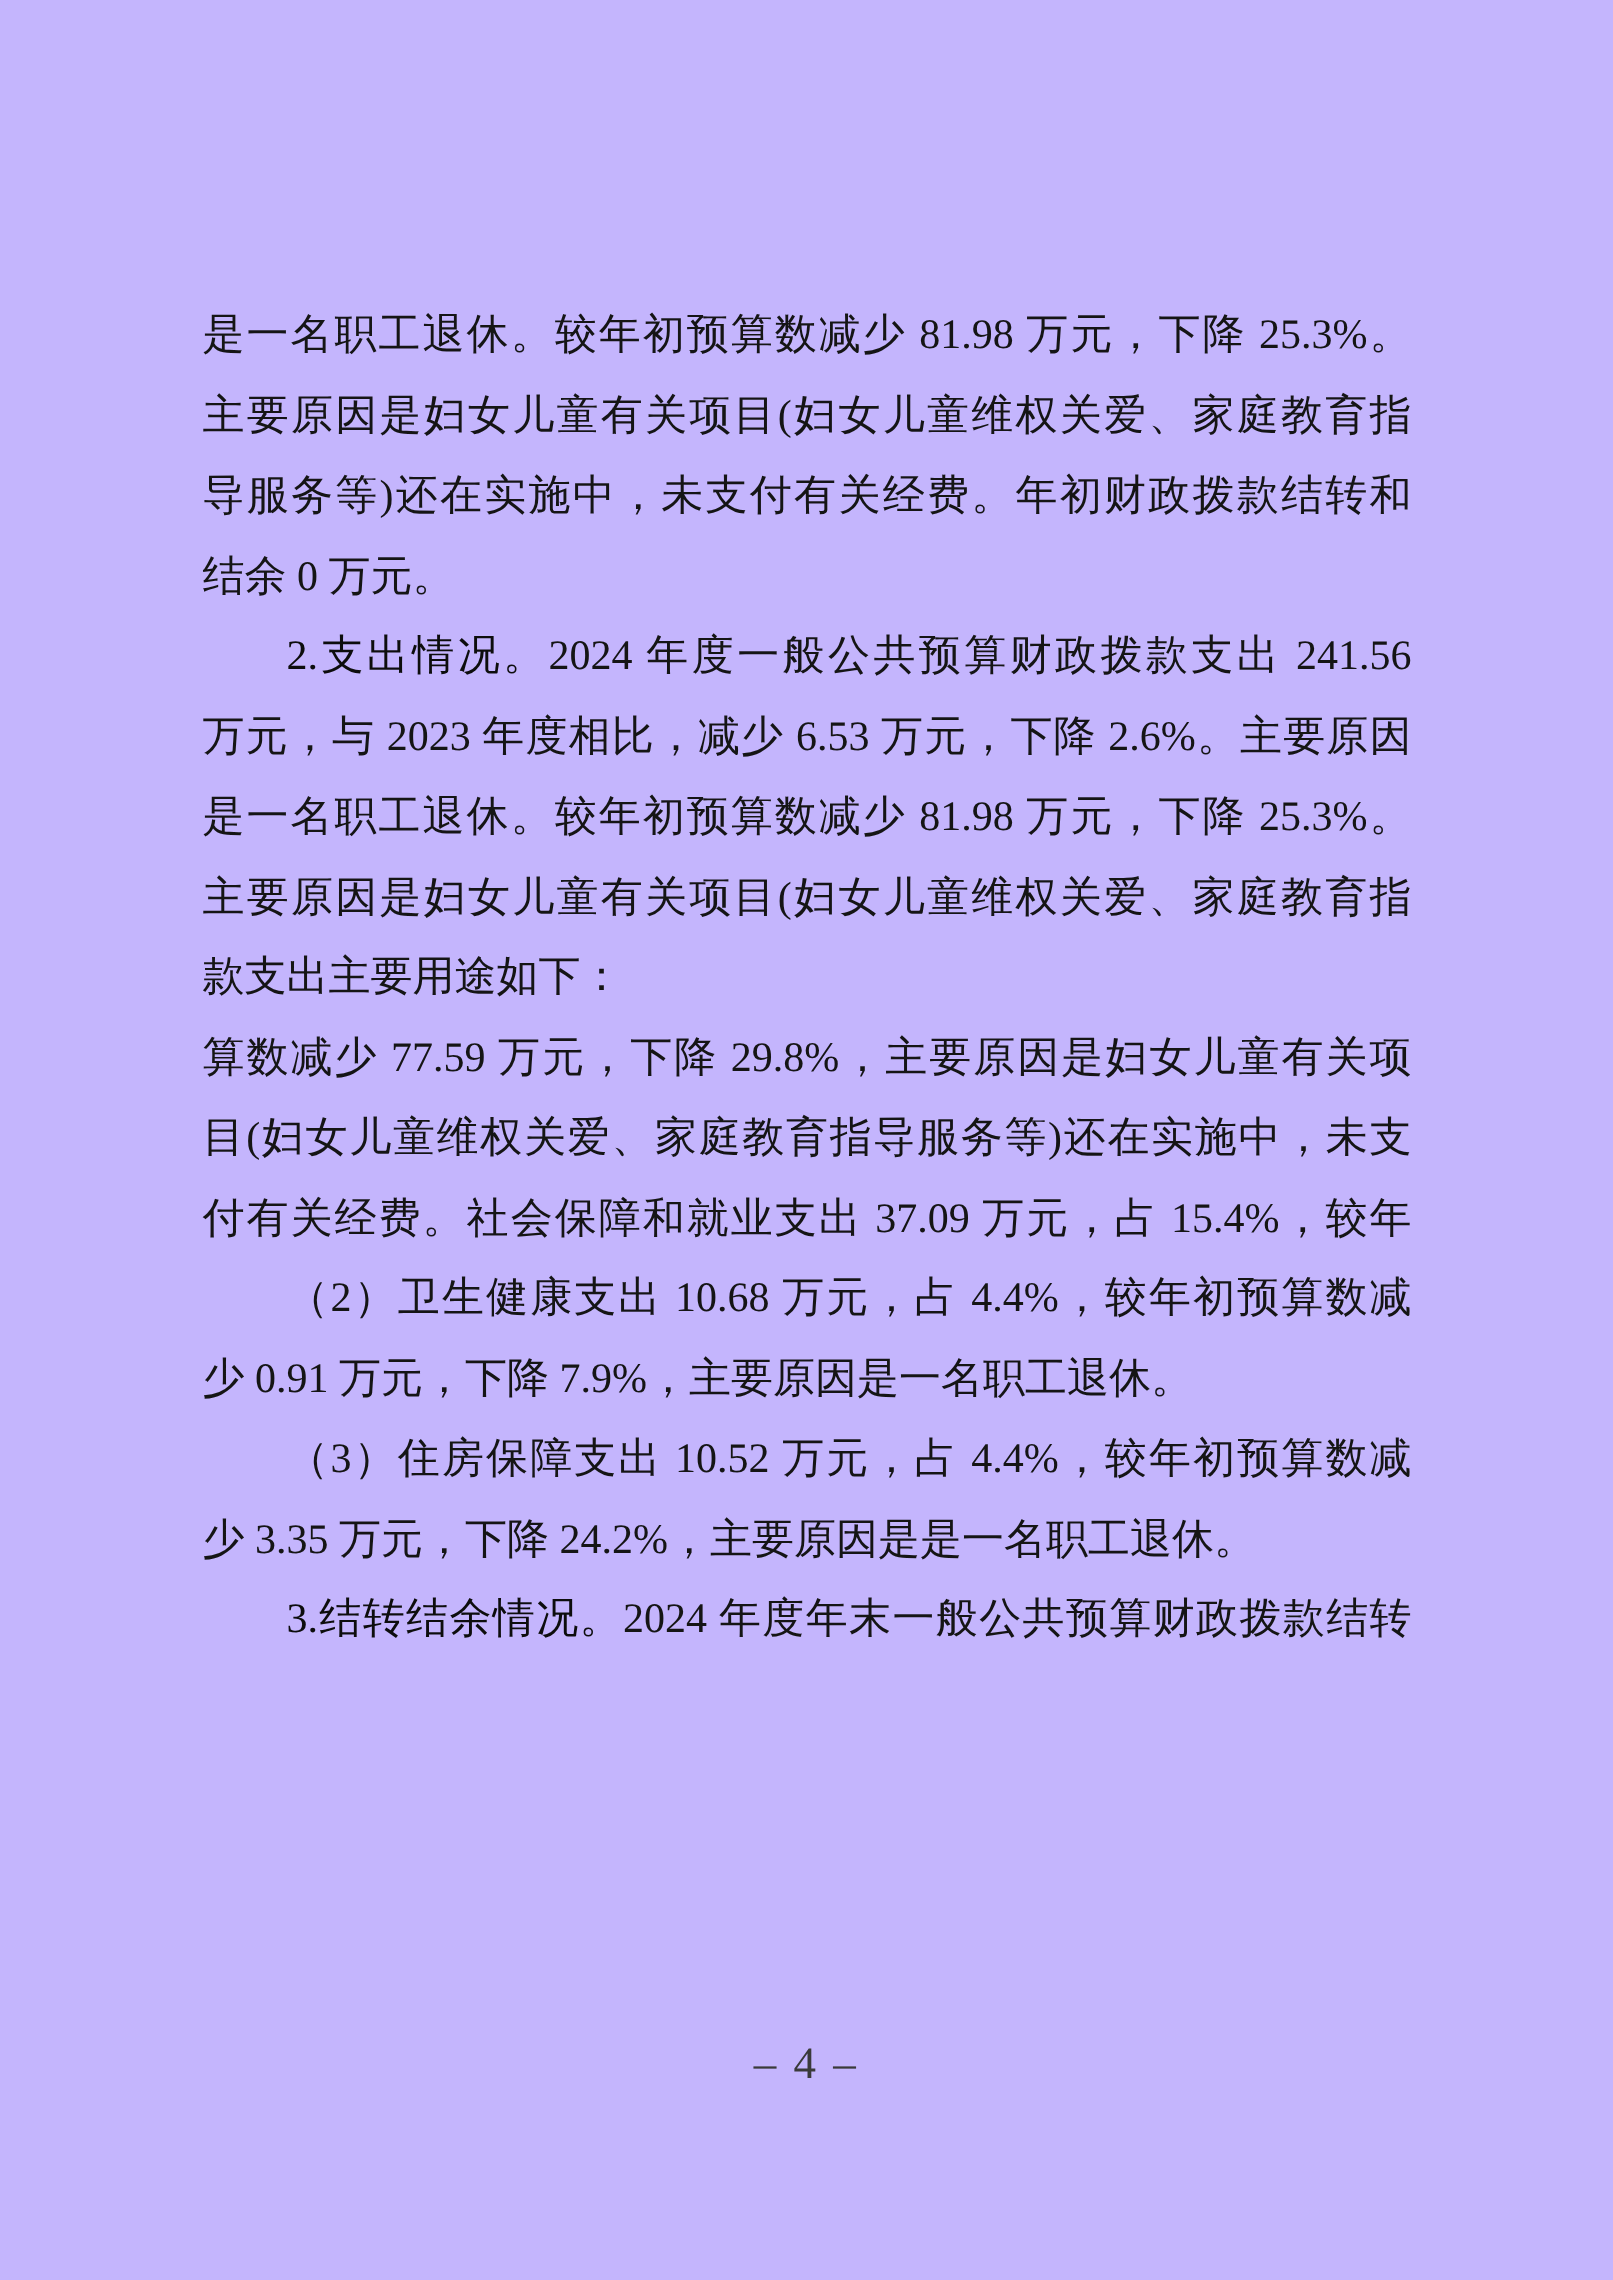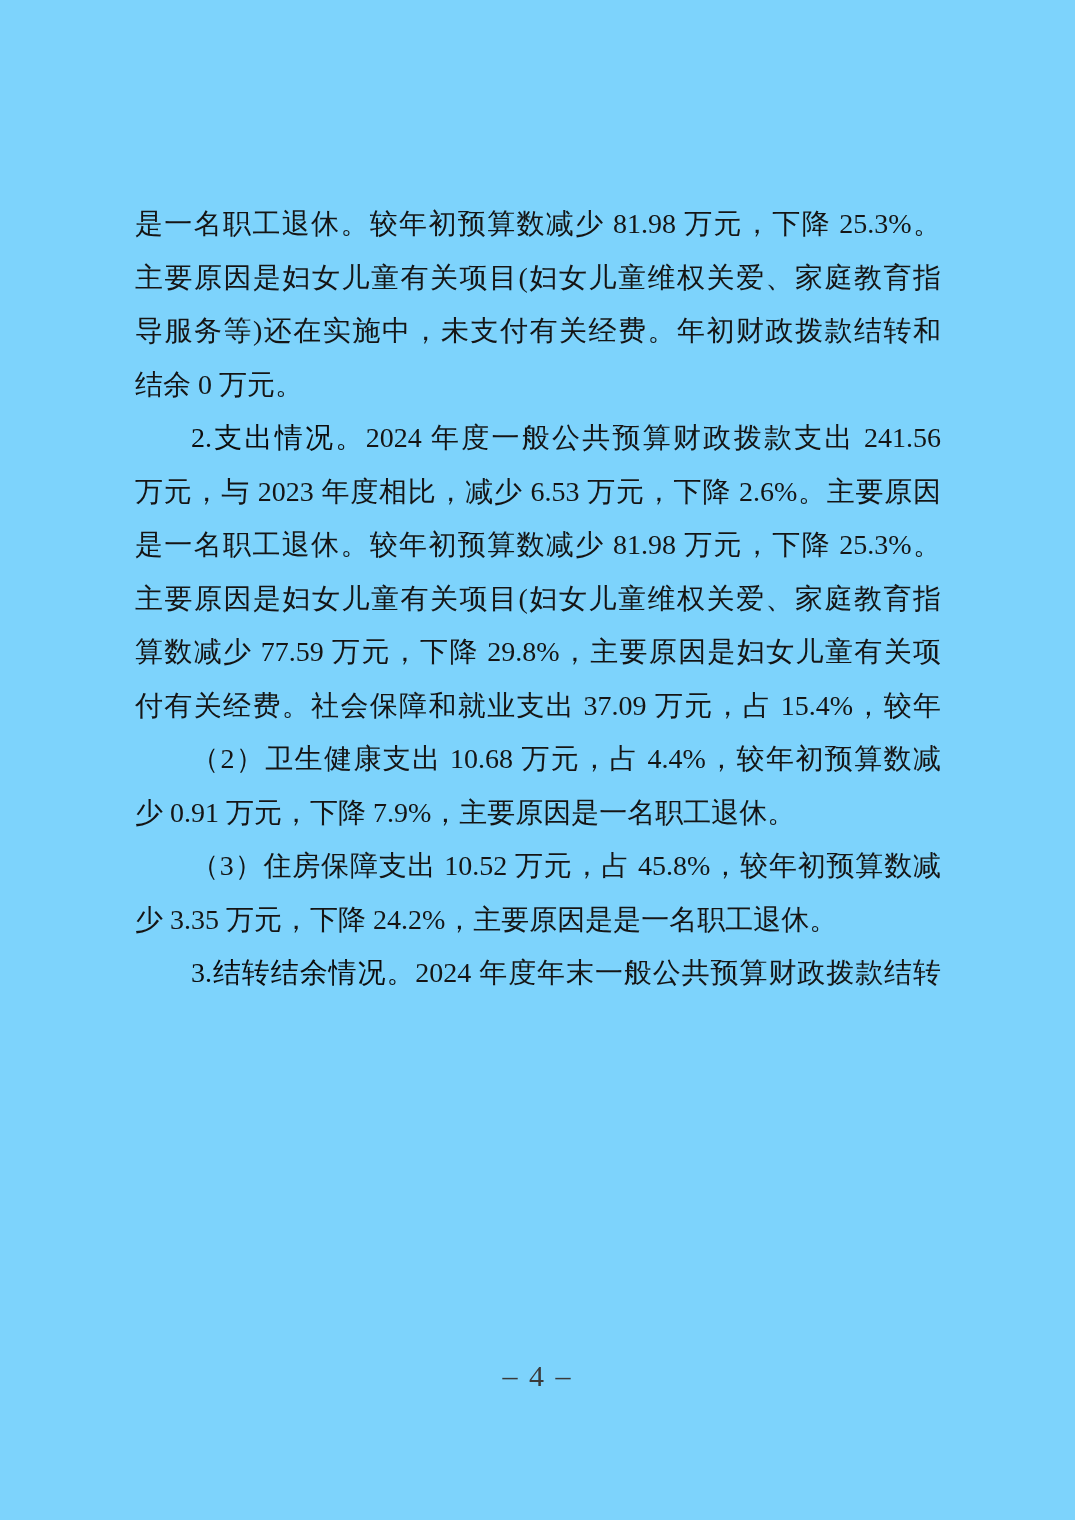--- a/index.html
+++ b/index.html
@@ -4,21 +4,21 @@
 <style>
   html, body {
     margin: 0;
     padding: 0;
     background: #ffffff;
   }
   .page {
     position: relative;
     width: 1075px;
     height: 1520px;
-    background: #7dd3fc;
+    background: #c4b5fd;
     overflow: hidden;
     color: #151515;
     font-family: "Liberation Serif", "DejaVu Serif", serif;
   }
   .doc-body {
     position: absolute;
     left: 135px;
     top: 197px;
     width: 806px;
   }
@@ -60,24 +60,26 @@
 <div class="page">
   <div class="doc-body">
       <div class="line just"><span>是一名职工退休。较年初预算数减少 81.98 万元，下降 25.3%。</span></div>
       <div class="line just"><span>主要原因是妇女儿童有关项目(妇女儿童维权关爱、家庭教育指</span></div>
       <div class="line just"><span>导服务等)还在实施中，未支付有关经费。年初财政拨款结转和</span></div>
       <div class="line"><span>结余 0 万元。</span></div>
       <div class="line just indent"><span class="bold">2.支出情况。</span><span>2024 年度一般公共预算财政拨款支出 241.56</span></div>
       <div class="line just"><span>万元，与 2023 年度相比，减少 6.53 万元，下降 2.6%。主要原因</span></div>
       <div class="line just"><span>是一名职工退休。较年初预算数减少 81.98 万元，下降 25.3%。</span></div>
       <div class="line just"><span>主要原因是妇女儿童有关项目(妇女儿童维权关爱、家庭教育指</span></div>
+      <div class="line"><span>款支出主要用途如下：</span></div>
       <div class="line just"><span>算数减少 77.59 万元，下降 29.8%，主要原因是妇女儿童有关项</span></div>
+      <div class="line just"><span>目(妇女儿童维权关爱、家庭教育指导服务等)还在实施中，未支</span></div>
       <div class="line just"><span>付有关经费。社会保障和就业支出 37.09 万元，占 15.4%，较年</span></div>
       <div class="line just indent"><span>（2）卫生健康支出 10.68 万元，占 4.4%，较年初预算数减</span></div>
       <div class="line"><span>少 0.91 万元，下降 7.9%，主要原因是一名职工退休。</span></div>
-      <div class="line just indent"><span>（3）住房保障支出 10.52 万元，占 45.8%，较年初预算数减</span></div>
+      <div class="line just indent"><span>（3）住房保障支出 10.52 万元，占 4.4%，较年初预算数减</span></div>
       <div class="line"><span>少 3.35 万元，下降 24.2%，主要原因是是一名职工退休。</span></div>
       <div class="line just indent"><span class="bold">3.结转结余情况。</span><span>2024 年度年末一般公共预算财政拨款结转</span></div>
     </div>
   <div class="footer">
     <span>– 4 –</span>
   </div>
 </div>
 
 </body></html>

